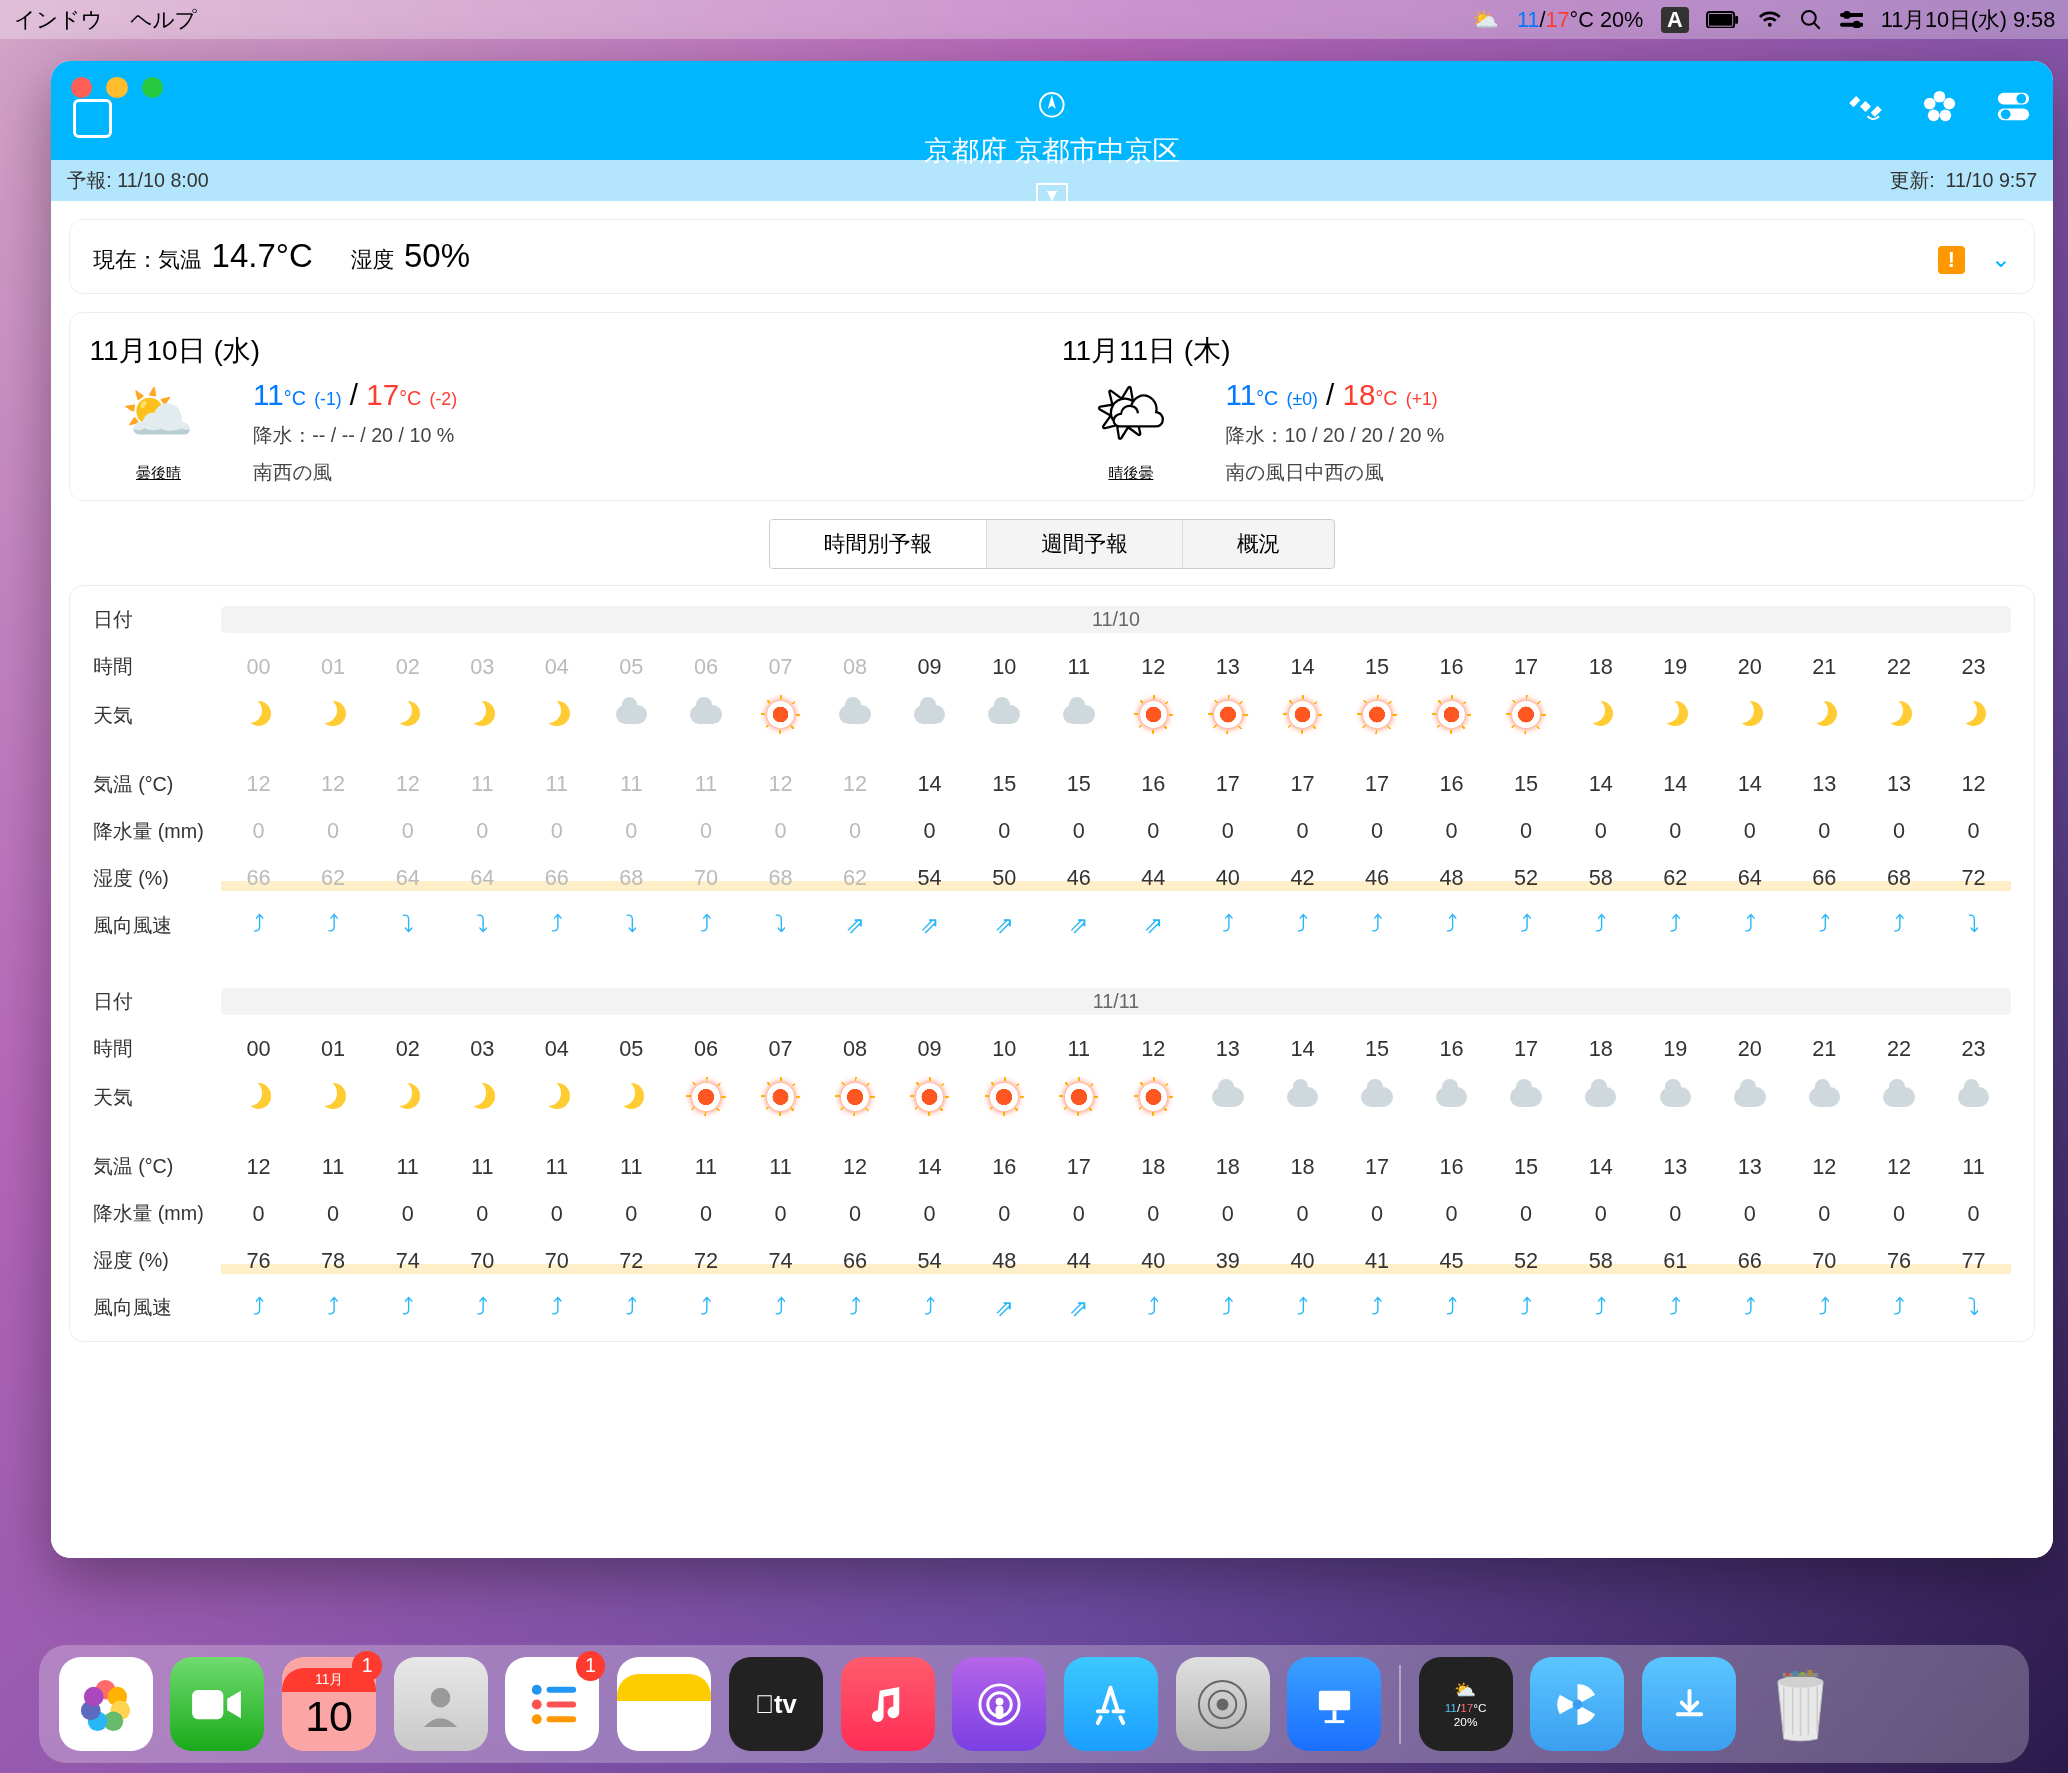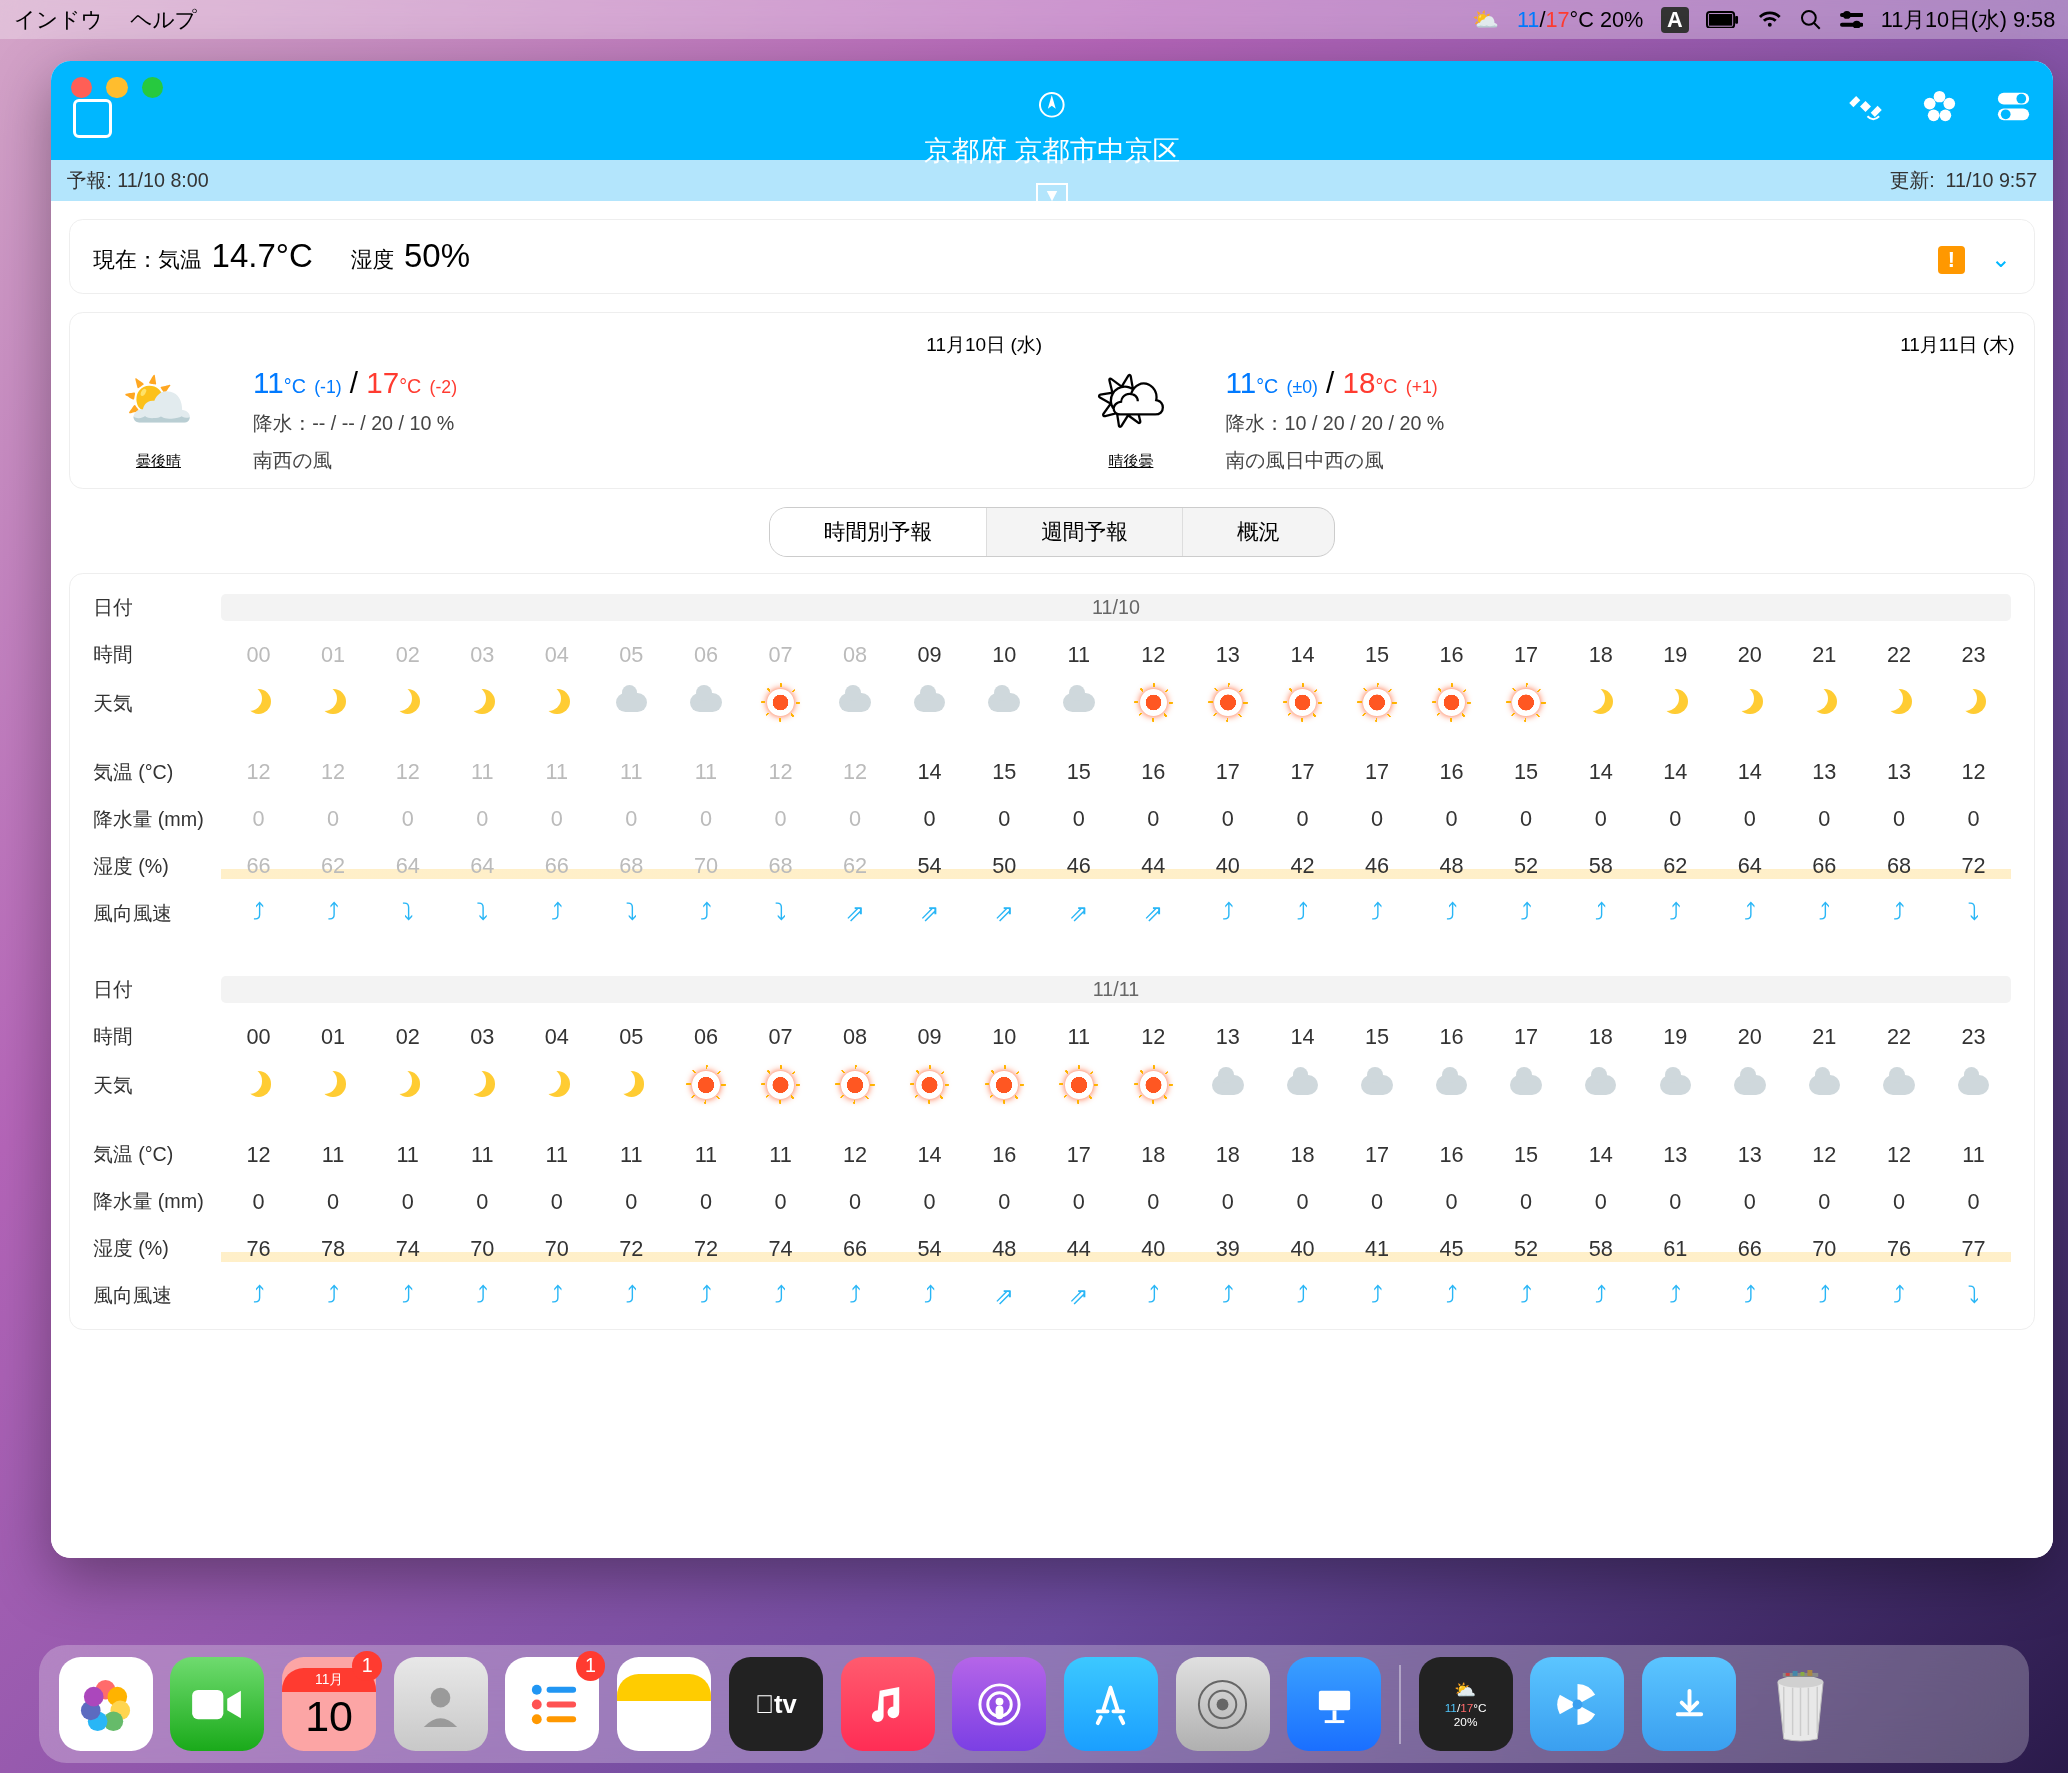--- a/index.html
+++ b/index.html
@@ -31,31 +31,31 @@
 .content { padding: 17.7px; background: #fff; height: calc(100% - 140px); overflow: hidden; }
 
 .card { background: #fff; border: 1px solid #eee; border-radius: 13.8px; padding: 17.7px 23.6px; margin-bottom: 17.7px; }
 .now { display: flex; align-items: baseline; gap: 9.9px; font-size: 21.7px; }
 .now .big { font-size: 33px; }
 .warn { margin-left: auto; width: 27.6px; height: 27.6px; background: #ff9800; border-radius: 3.9px; color: #fff; text-align: center; line-height: 27.6px; font-weight: bold; }
 .chev { margin-left: 15.8px; color: #00b7ff; font-size: 23.6px; }
 
 .twoday { display: flex; }
 .day { width: 50%; padding: 5.9px 9.9px 3.9px; }
-.day-title { font-size: 19px; margin-bottom: 7.9px; text-align: right; }
+.day-title { font-size: 28px; margin-bottom: 7.9px; }
 .day-body { display: flex; gap: 25.6px; }
 .wicon { width: 138px; text-align: center; }
 .wicon .txt { font-size: 15px; margin-top: 17px; text-decoration: underline; }
 .temps { font-size: 29.6px; }
 .temps small { font-size: 17.7px; }
 .hi { color: #ff3b30; } .lo { color: #007aff; }
 .detail { font-size: 19.7px; margin-top: 9.9px; color: #444; }
 
 .tabs { display: flex; justify-content: center; margin: 5.9px 0 15.8px; }
-.tabgroup { display: flex; border: 1px solid #ccc; border-radius: 18px; overflow: hidden; background: #f4f4f4; }
+.tabgroup { display: flex; border: 1px solid #ccc; border-radius: 4px; overflow: hidden; background: #f4f4f4; }
 .tab { padding: 9.9px 54px; font-size: 21.7px; border-right: 1px solid #ddd; }
 .tab:last-child { border-right: none; }
 .tab.active { background: #fff; }
 
 .hourly { padding: 7.9px 23.6px; }
 .row { display: flex; align-items: center; height: 47px; }
 .row.tall { height: 51px; }
 .lab { width: 128px; font-size: 19.7px; color: #333; text-align: left; }
 .cells { display: flex; flex: 1; }
 .cell { flex: 1; text-align: center; font-size: 21.7px; color: #333; position: relative; }

